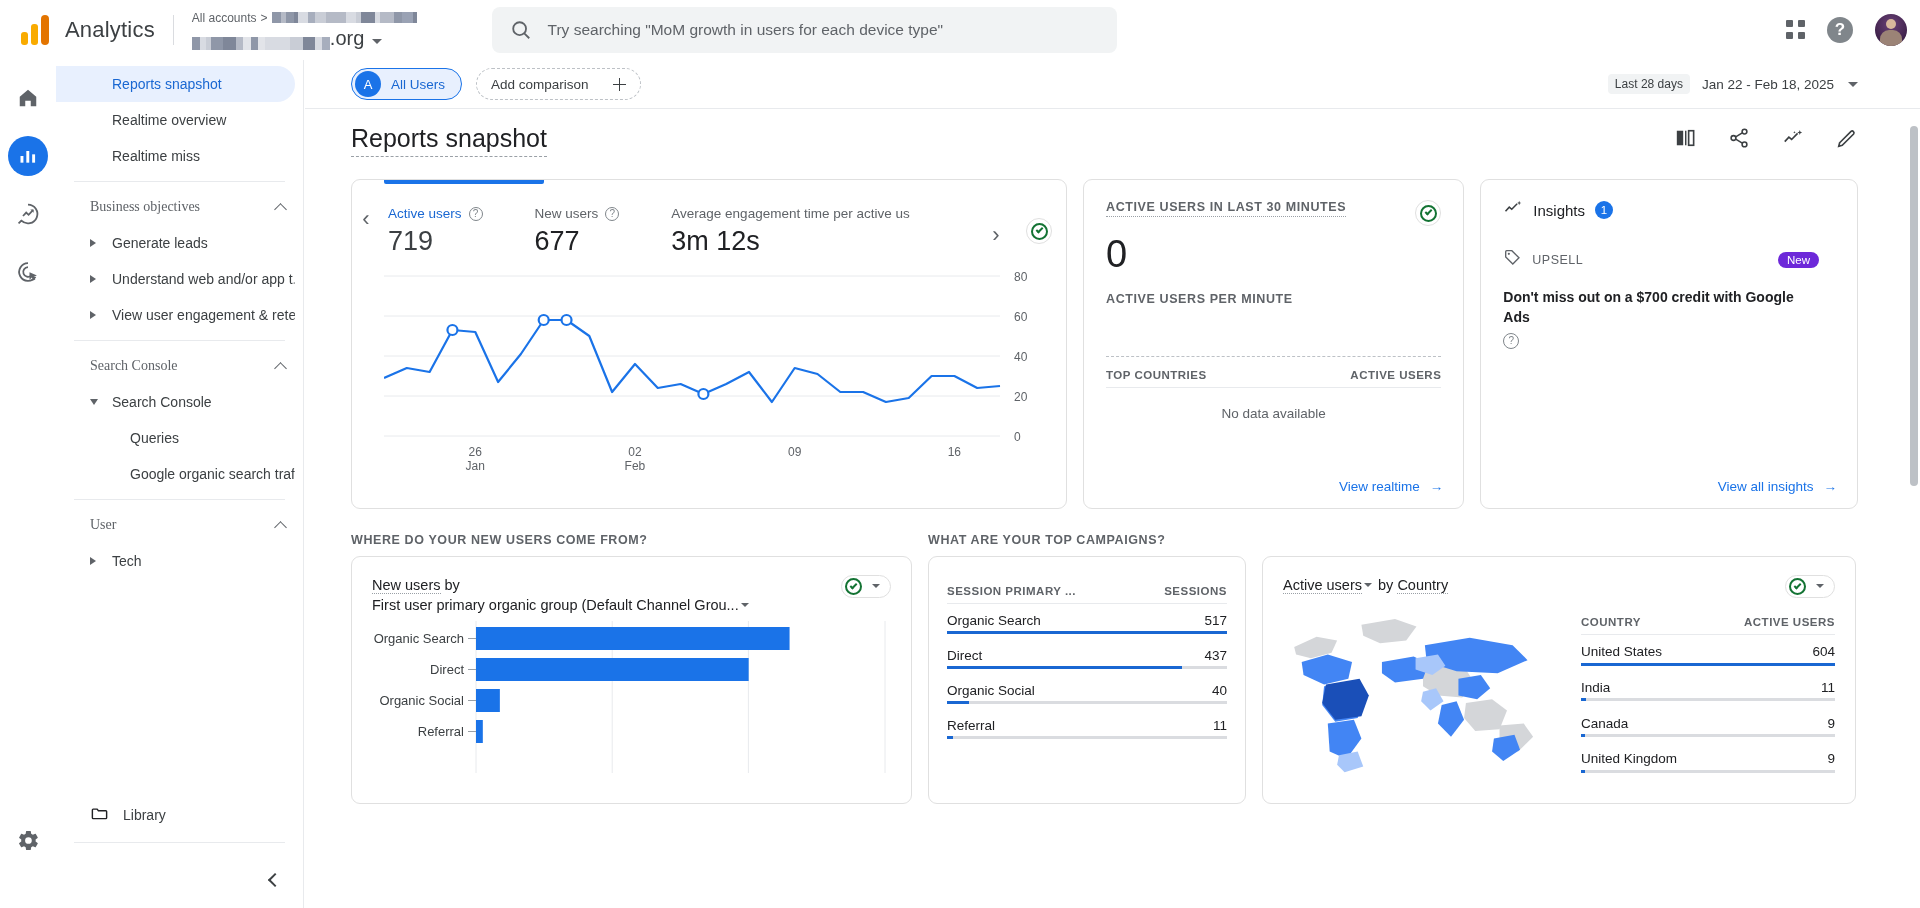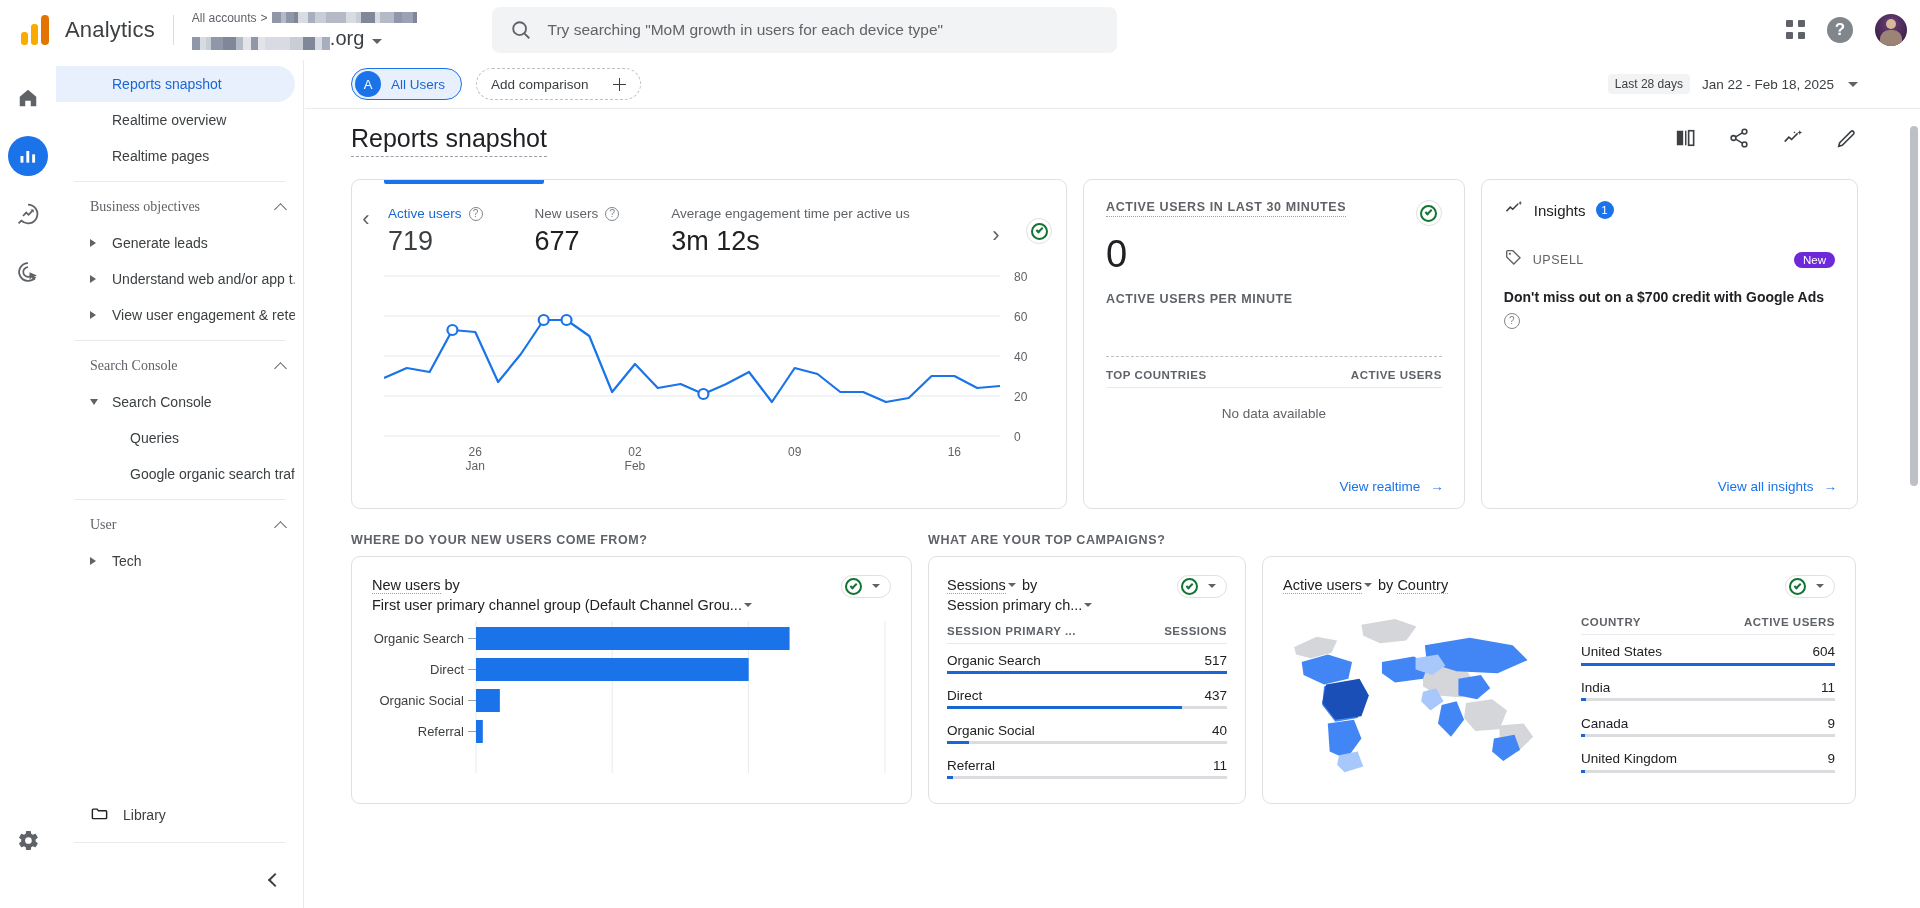--- a/index.html
+++ b/index.html
@@ -305,21 +305,21 @@
   </div>
 
   <div class="sidebar">
     <div class="nav-item active">
       <span>Reports snapshot</span>
     </div>
     <div class="nav-item">
       <span>Realtime overview</span>
     </div>
     <div class="nav-item">
-      <span>Realtime pages</span>
+      <span>Realtime miss</span>
     </div>
 
     <div class="nav-sep"></div>
     <div class="nav-group">
       <span>Business objectives</span>
       <span class="chev-up"></span>
     </div>
     <div class="nav-item">
       <span class="tri"></span>
       <span>Generate leads</span>
@@ -508,21 +508,21 @@
             </thead>
         </table>
         <div style="height:1px;background:#e8eaed;"></div>
         <div style="text-align:center;color:#5f6368;font-size:13.5px;margin-top:18px;">No data available</div>
         <div class="footlink">
           <span>View realtime</span>
           <span>→</span>
         </div>
       </div>
 
-      <div class="card" style="width:399px;height:330px;padding:18px 22px 0 22px;">
+      <div class="card" style="width:399px;height:330px;padding:18px 38px 0 22px;">
         <div style="display:flex;align-items:center;gap:10px;">
           <span>
             <svg width="20" height="20" viewBox="0 0 24 24">
                 <path fill="none" stroke="#3c4043" stroke-width="1.8" d="M3 16l4.5-5 3 2.6L17 7"></path>
                 <path fill="#3c4043" d="M19.4 3.4l.7 1.9 1.9.7-1.9.7-.7 1.9-.7-1.9-1.9-.7 1.9-.7z"></path>
               </svg>
           </span>
           <span style="font-size:15px;color:#202124;">Insights</span>
           <span class="badge-num">1</span>
         </div>
@@ -549,21 +549,21 @@
 
     <div class="row2">
 
       <div style="width:561px;">
         <div class="sec-label seclab-wrap">WHERE DO YOUR NEW USERS COME FROM?</div>
         <div class="panel" style="height:248px;">
           <div style="display:flex;align-items:flex-start;">
             <div class="panel-title">
               <span class="dotted-u">New users</span>
               <span>by</span><br>
-              <span>First user primary channel group (Default Channel Grou...</span><span class="mini-caret"></span>
+              <span>First user primary organic group (Default Channel Grou...</span><span class="mini-caret"></span>
             </div>
             <div class="ctrl-pill" style="margin-left:auto;">
               <span class="ok-circle">
                   <span class="tick"></span>
                 </span>
               <span class="mini-caret"></span>
             </div>
           </div>
           <svg id="barChart" width="519" height="152" viewBox="0 0 519 152" style="margin-top:6px;">
               <line x1="104" y1="0" x2="104" y2="152" stroke="#e8eaed" stroke-width="1"></line>
@@ -582,33 +582,20 @@
               <text x="92" y="115" font-size="13" fill="#3c4043" text-anchor="end" font-family="&quot;Liberation Sans&quot;, sans-serif">Referral</text>
               <line x1="96" y1="110.5" x2="104" y2="110.5" stroke="#9aa0a6" stroke-width="1"></line>
               <rect x="104" y="99" width="6.816666666666666" height="23" fill="#1a73e8"></rect>
             </svg>
         </div>
       </div>
 
       <div style="width:318px;">
         <div class="sec-label seclab-wrap">WHAT ARE YOUR TOP CAMPAIGNS?</div>
         <div class="panel" style="height:248px;padding:18px 18px 0 18px;">
-          <div style="display:flex;align-items:flex-start;">
-            <div class="panel-title">
-              <span class="dotted-u">Sessions</span><span class="mini-caret"></span>
-              <span>by</span><br>
-              <span>Session primary ch...</span><span class="mini-caret"></span>
-            </div>
-            <div class="ctrl-pill" style="margin-left:auto;">
-              <span class="ok-circle">
-                  <span class="tick"></span>
-                </span>
-              <span class="mini-caret"></span>
-            </div>
-          </div>
           <table class="mini">
             <thead>
                 <tr>
               <th>SESSION PRIMARY ...</th>
               <th class="num dotted-u">SESSIONS</th>
             </tr>
               </thead>
             <tbody id="campaignsBody">
                 <tr>
                   <td>Organic Search</td>

